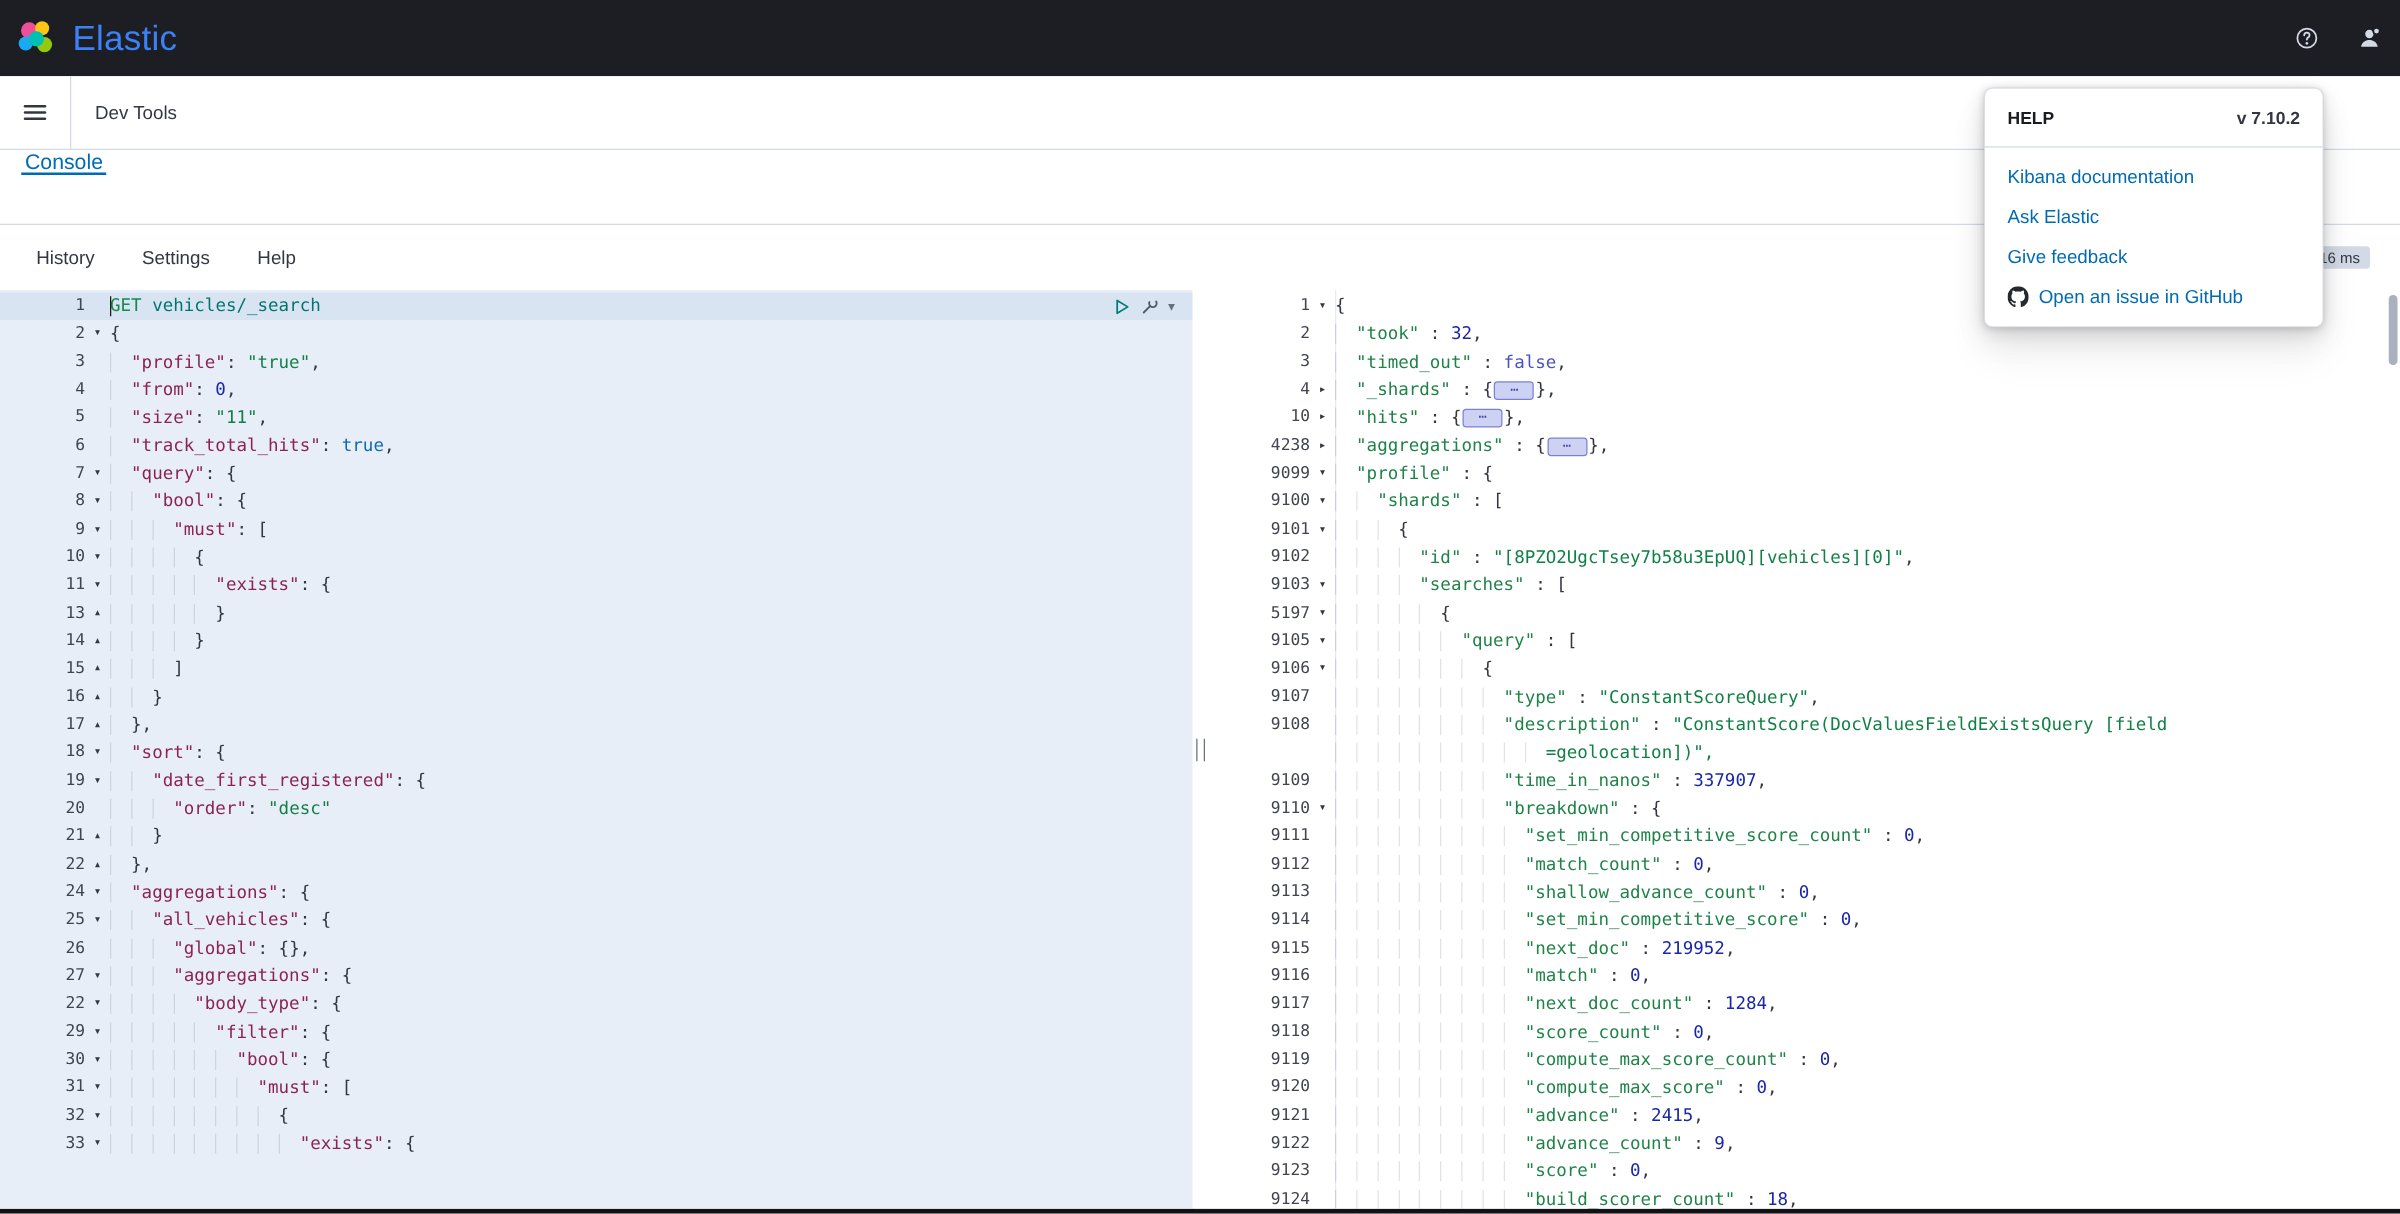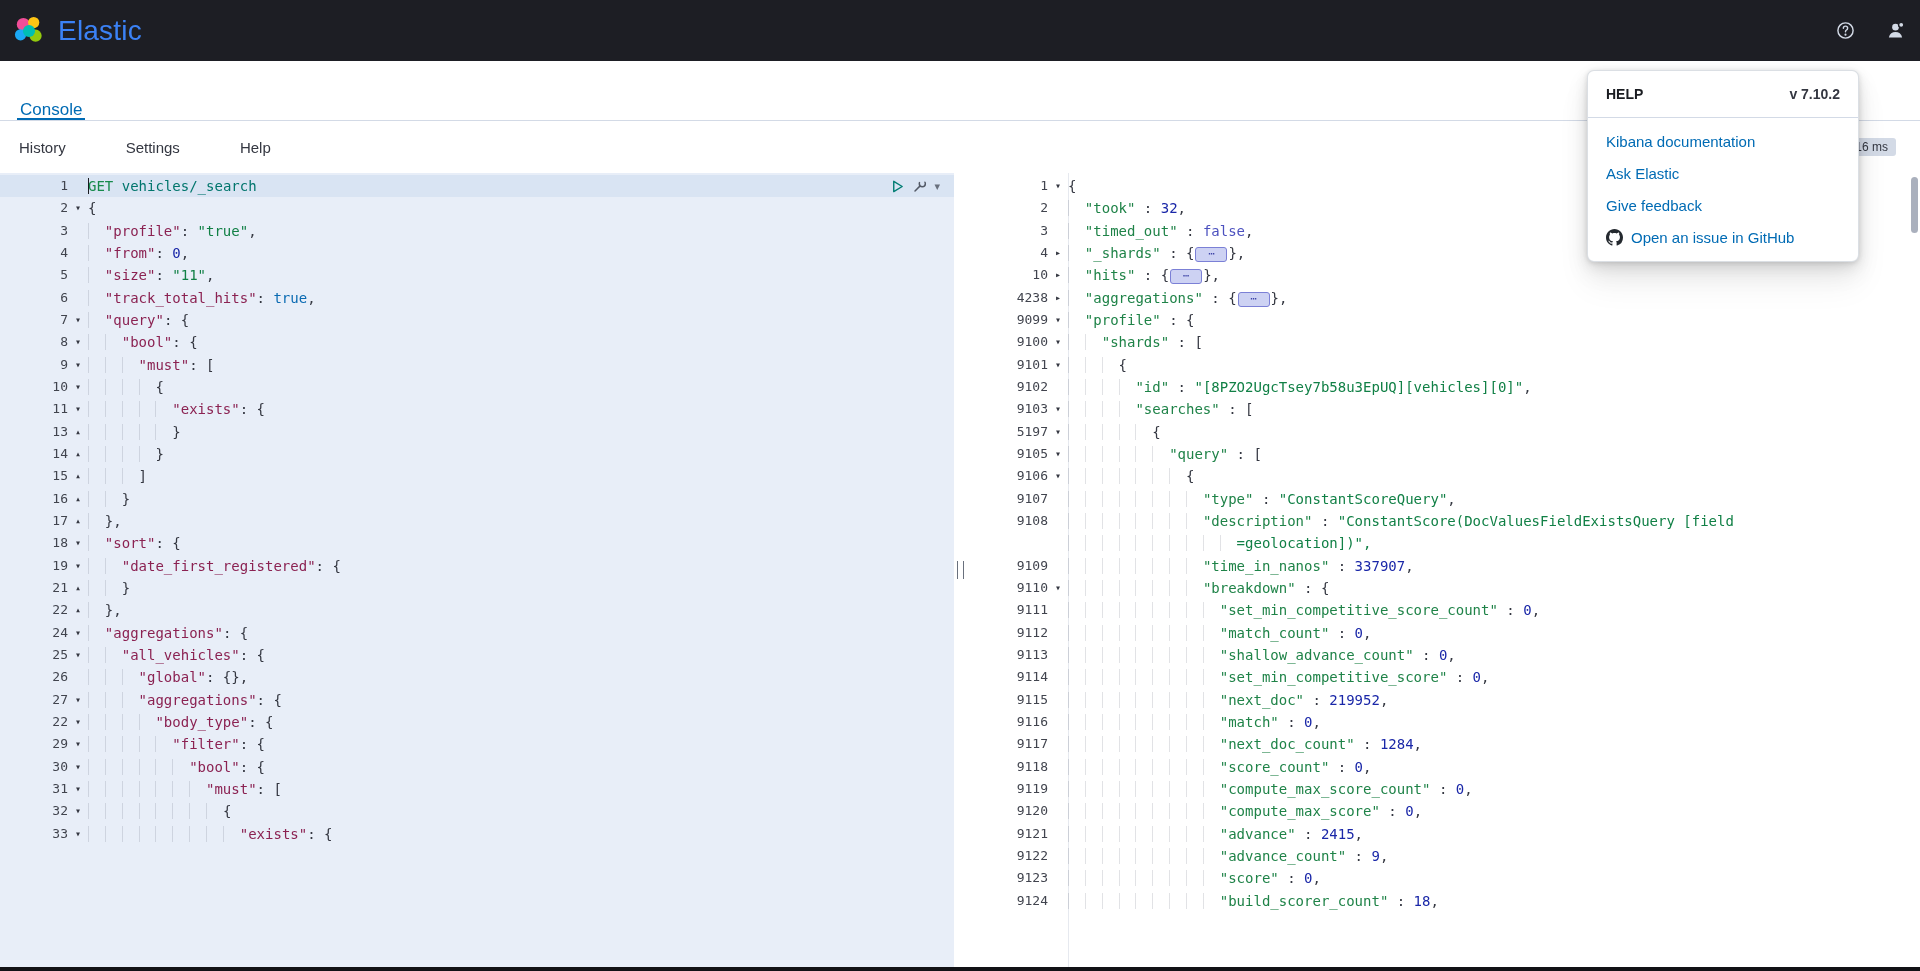--- a/index.html
+++ b/index.html
@@ -13,26 +13,26 @@
   .header-spacer{flex:1}
   .header-icon-btn{width:50px;height:100%;display:flex;align-items:center;justify-content:center;cursor:pointer}
 
   
   .crumb-row{height:58px;border-bottom:1px solid #d3dae6;display:flex;align-items:center;background:#fff;flex:none}
   .menu-toggle{width:56px;height:100%;display:flex;align-items:center;justify-content:center;border-right:1px solid #d3dae6;cursor:pointer}
   .hamburger div{width:18px;height:2px;background:#343741;margin:3px 0;border-radius:1px}
   .crumb{margin-left:19px;font-size:15px;color:#343741}
 
   
-  .tab-row{height:59px;border-bottom:1px solid #d3dae6;display:flex;align-items:flex-end;background:#fff;flex:none}
+  .tab-row{height:59px;border-bottom:1px solid #d3dae6;display:flex;align-items:flex-start;background:#fff;flex:none}
   .tab{margin-left:17px;display:flex;align-items:center;color:#006bb4;font-size:17px;position:relative;padding:0 3px;cursor:pointer}
   .tab::after{content:"";position:absolute;left:0;right:0;bottom:0;height:2px;background:#006bb4}
 
   
-  .menu-row{height:52px;display:flex;align-items:center;gap:60px;padding-left:19px;background:#fff;flex:none;position:relative}
+  .menu-row{height:52px;display:flex;align-items:center;gap:38px;padding-left:29px;background:#fff;flex:none;position:relative}
   .menu-item{font-size:15px;color:#343741;cursor:pointer}
   .time-badge{position:absolute;right:24px;top:50%;transform:translateY(-50%);background:#d3dae6;color:#343741;
     font-size:12px;padding:2px 8px;border-radius:3px;z-index:5;white-space:nowrap}
 
   
   .editors{flex:1;display:flex;overflow:hidden;position:relative}
   .pane{overflow:hidden;padding-top:2px;position:relative}
   .pane-left{width:954px;background:#e8eef8;flex:none}
   .splitter{width:12px;background:#fff;flex:none;display:flex;align-items:center;justify-content:center;cursor:col-resize}
   .splitter-handle{width:5px;height:18px;border-left:1px solid #69707d;border-right:1px solid #69707d}
@@ -108,20 +108,30 @@
     </div>
     <div class="header-icon-btn">
       <svg width="19" height="19" viewBox="0 0 16 16" fill="#d3dae6">
         <circle cx="8" cy="5.2" r="2.8"></circle>
         <path d="M2.4 13.8c.6-3 2.9-4.5 5.6-4.5s5 1.5 5.6 4.5z"></path>
         <circle cx="12.8" cy="3.2" r="2.2" stroke="#1d1e24" stroke-width="1.2"></circle>
       </svg>
     </div>
   </div>
 
+  <div class="crumb-row">
+    <div class="menu-toggle">
+      <div class="hamburger">
+          <div></div>
+          <div></div>
+          <div></div>
+        </div>
+    </div>
+    <div class="crumb">Dev Tools</div>
+  </div>
 
   <div class="tab-row">
     <div class="tab">Console</div>
   </div>
 
   <div class="menu-row">
     <span class="menu-item">History</span>
     <span class="menu-item">Settings</span>
     <span class="menu-item">Help</span>
     <span class="time-badge">16 ms</span>
@@ -154,20 +164,21 @@
         <div class="code-row"><span class="ln">9</span><span class="fold">▾</span><span class="code-text"><span class="ind">  </span><span class="ind">  </span><span class="ind">  </span><span class="t-key">"must"</span>: [</span></div>
         <div class="code-row"><span class="ln">10</span><span class="fold">▾</span><span class="code-text"><span class="ind">  </span><span class="ind">  </span><span class="ind">  </span><span class="ind">  </span>{</span></div>
         <div class="code-row"><span class="ln">11</span><span class="fold">▾</span><span class="code-text"><span class="ind">  </span><span class="ind">  </span><span class="ind">  </span><span class="ind">  </span><span class="ind">  </span><span class="t-key">"exists"</span>: {</span></div>
         <div class="code-row"><span class="ln">13</span><span class="fold">▴</span><span class="code-text"><span class="ind">  </span><span class="ind">  </span><span class="ind">  </span><span class="ind">  </span><span class="ind">  </span>}</span></div>
         <div class="code-row"><span class="ln">14</span><span class="fold">▴</span><span class="code-text"><span class="ind">  </span><span class="ind">  </span><span class="ind">  </span><span class="ind">  </span>}</span></div>
         <div class="code-row"><span class="ln">15</span><span class="fold">▴</span><span class="code-text"><span class="ind">  </span><span class="ind">  </span><span class="ind">  </span>]</span></div>
         <div class="code-row"><span class="ln">16</span><span class="fold">▴</span><span class="code-text"><span class="ind">  </span><span class="ind">  </span>}</span></div>
         <div class="code-row"><span class="ln">17</span><span class="fold">▴</span><span class="code-text"><span class="ind">  </span>},</span></div>
         <div class="code-row"><span class="ln">18</span><span class="fold">▾</span><span class="code-text"><span class="ind">  </span><span class="t-key">"sort"</span>: {</span></div>
         <div class="code-row"><span class="ln">19</span><span class="fold">▾</span><span class="code-text"><span class="ind">  </span><span class="ind">  </span><span class="t-key">"date_first_registered"</span>: {</span></div>
+        <div class="code-row"><span class="ln">20</span><span class="fold"></span><span class="code-text"><span class="ind">  </span><span class="ind">  </span><span class="ind">  </span><span class="t-key">"order"</span>: <span class="t-str">"desc"</span></span></div>
         <div class="code-row"><span class="ln">21</span><span class="fold">▴</span><span class="code-text"><span class="ind">  </span><span class="ind">  </span>}</span></div>
         <div class="code-row"><span class="ln">22</span><span class="fold">▴</span><span class="code-text"><span class="ind">  </span>},</span></div>
         <div class="code-row"><span class="ln">24</span><span class="fold">▾</span><span class="code-text"><span class="ind">  </span><span class="t-key">"aggregations"</span>: {</span></div>
         <div class="code-row"><span class="ln">25</span><span class="fold">▾</span><span class="code-text"><span class="ind">  </span><span class="ind">  </span><span class="t-key">"all_vehicles"</span>: {</span></div>
         <div class="code-row"><span class="ln">26</span><span class="fold"></span><span class="code-text"><span class="ind">  </span><span class="ind">  </span><span class="ind">  </span><span class="t-key">"global"</span>: {},</span></div>
         <div class="code-row"><span class="ln">27</span><span class="fold">▾</span><span class="code-text"><span class="ind">  </span><span class="ind">  </span><span class="ind">  </span><span class="t-key">"aggregations"</span>: {</span></div>
         <div class="code-row"><span class="ln">22</span><span class="fold">▾</span><span class="code-text"><span class="ind">  </span><span class="ind">  </span><span class="ind">  </span><span class="ind">  </span><span class="t-key">"body_type"</span>: {</span></div>
         <div class="code-row"><span class="ln">29</span><span class="fold">▾</span><span class="code-text"><span class="ind">  </span><span class="ind">  </span><span class="ind">  </span><span class="ind">  </span><span class="ind">  </span><span class="t-key">"filter"</span>: {</span></div>
         <div class="code-row"><span class="ln">30</span><span class="fold">▾</span><span class="code-text"><span class="ind">  </span><span class="ind">  </span><span class="ind">  </span><span class="ind">  </span><span class="ind">  </span><span class="ind">  </span><span class="t-key">"bool"</span>: {</span></div>
         <div class="code-row"><span class="ln">31</span><span class="fold">▾</span><span class="code-text"><span class="ind">  </span><span class="ind">  </span><span class="ind">  </span><span class="ind">  </span><span class="ind">  </span><span class="ind">  </span><span class="ind">  </span><span class="t-key">"must"</span>: [</span></div>

